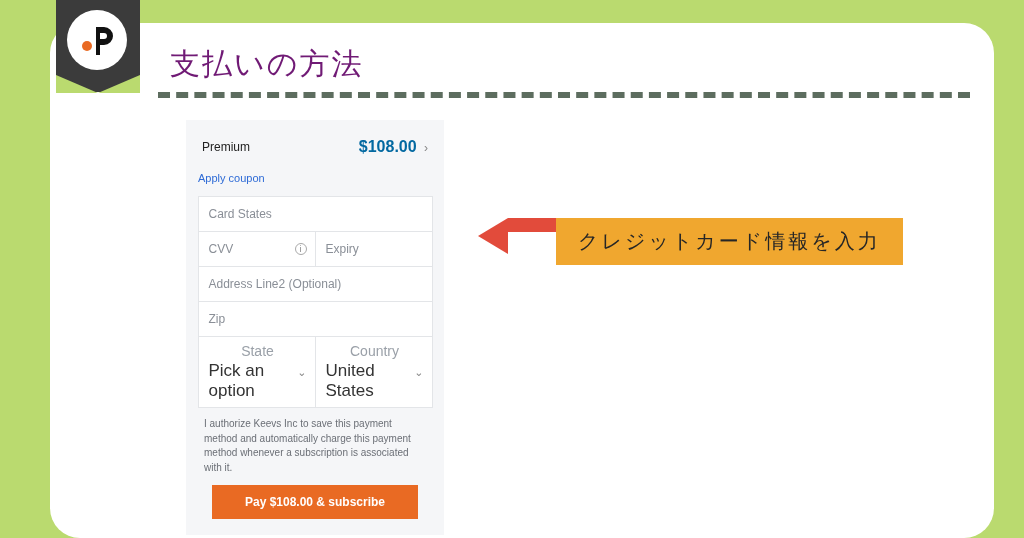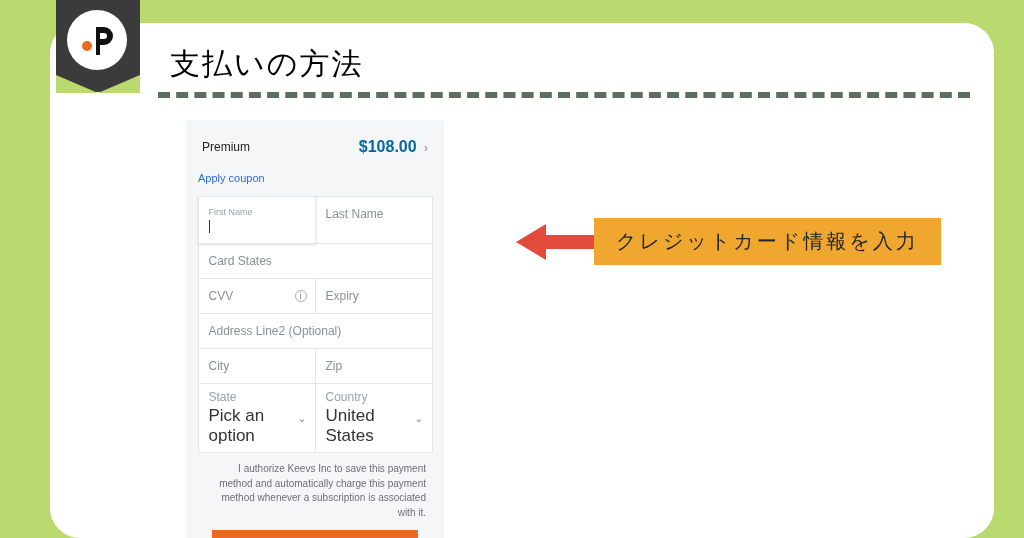--- a/index.html
+++ b/index.html
@@ -53,21 +53,21 @@
     justify-content: center;
   }
   .logo svg { width: 42px; height: 42px; }
   
   .heading {
     position: absolute;
     top: 44px;
     left: 170px;
     font-size: 30px;
     font-weight: 500;
-    color: #000000;
+    color: #701a75;
     letter-spacing: 2px;
     z-index: 4;
   }
   .dashed {
     position: absolute;
     top: 92px;
     left: 158px;
     width: 812px;
     height: 0;
     border-top: 6px dashed #5d6d5f;
@@ -131,58 +131,56 @@
   }
   .select-row { display:flex; }
   .select {
     flex:1;
     border:1px solid #e3e5e8;
     margin:-0.5px;
     padding: 6px 8px 6px 10px;
     position:relative;
     background:#fff;
   }
-  .select .float-label { font-size:12px; color:#9aa0a8; }
+  .select .float-label { font-size:14px; color:#9aa0a8;text-align:center; }
   .select .value { font-size:17px; color:#333; }
   .select .dd {
     position:absolute; right:8px; top:50%; transform:translateY(-50%);
     font-size:11px; color:#888;
   }
   .info-icon {
     position:absolute; right:8px; top:50%; transform:translateY(-50%);
     width:12px;height:12px;border:1px solid #aaa;border-radius:50%;
     font-size:9px;color:#888;line-height:11px;text-align:center;
   }
   .authz {
     font-size: 10px;
     line-height: 1.45;
     color: #6b6f76;
     padding: 10px 6px 10px 6px;
-    text-align: right;
   }
   .pay-btn {
     display:block;
     margin: 0 auto 6px auto;
     width: 88%;
     background:#e96a23;
     color:#fff;
     font-weight:700;
     font-size:12px;
     text-align:center;
     padding:10px 0;
     border:none;
     cursor:pointer;
   }
   
   .arrow-wrap {
     position:absolute;
     top:218px;
-    left:516px;
+    left:478px;
     display:flex;
-    align-items:center;
     z-index:4;
   }
   .arrow-head {
     width:0;height:0;
     border-top:18px solid transparent;
     border-bottom:18px solid transparent;
     border-right:30px solid #e24b3b;
   }
   .arrow-stem {
     width:50px;height:14px;background:#e24b3b;
@@ -219,41 +217,33 @@
     <span class="plan-name">Premium</span>
     <span>
       <span class="plan-price">$108.00</span>
       <span class="chev">›</span>
     </span>
   </div>
   <div class="coupon">Apply coupon</div>
 
   <div class="form">
     <div class="row">
-      <div class="cell focus">
-        <span class="float-label">First Name</span>
-        <span class="caret"></span>
-      </div>
-      <div class="cell">Last Name</div>
-    </div>
-    <div class="row">
       <div class="cell">Card States</div>
     </div>
     <div class="row">
       <div class="cell">
         <span>CVV</span>
         <span class="info-icon">i</span>
       </div>
       <div class="cell">Expiry</div>
     </div>
     <div class="row">
       <div class="cell">Address Line2 (Optional)</div>
     </div>
     <div class="row">
-      <div class="cell">City</div>
       <div class="cell">Zip</div>
     </div>
     <div class="select-row">
       <div class="select">
         <span class="float-label">State</span>
         <span class="value">Pick an option</span>
         <span class="dd">⌄</span>
       </div>
       <div class="select">
         <span class="float-label">Country</span>

